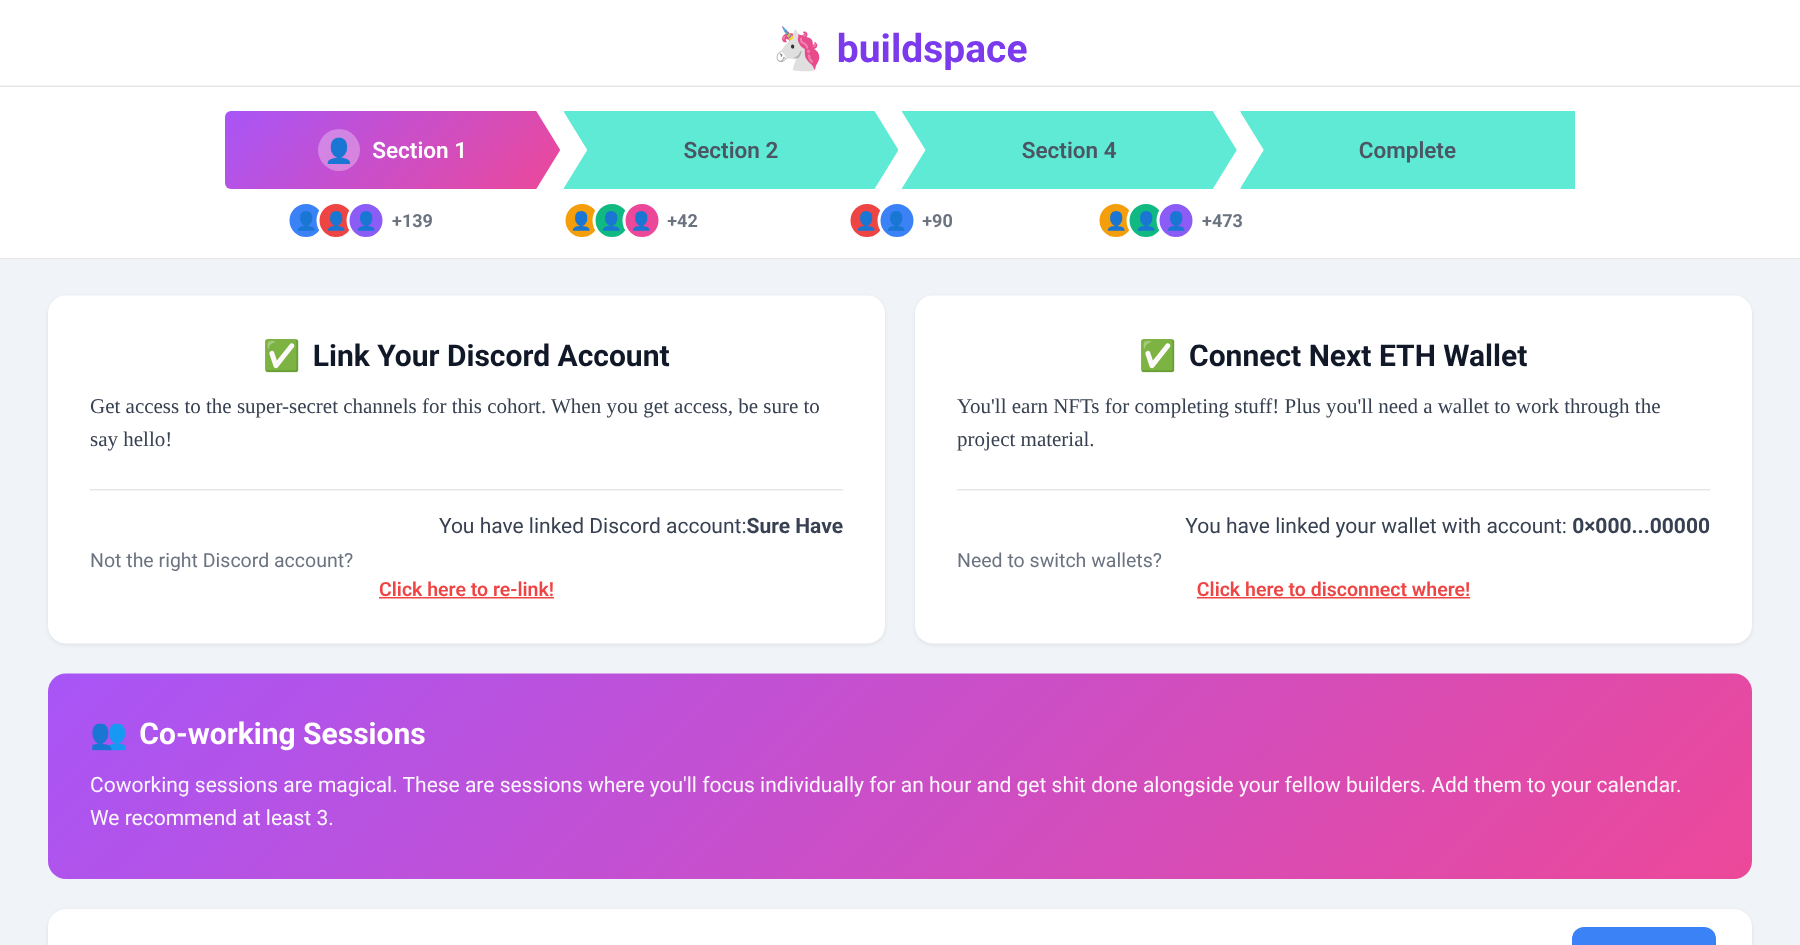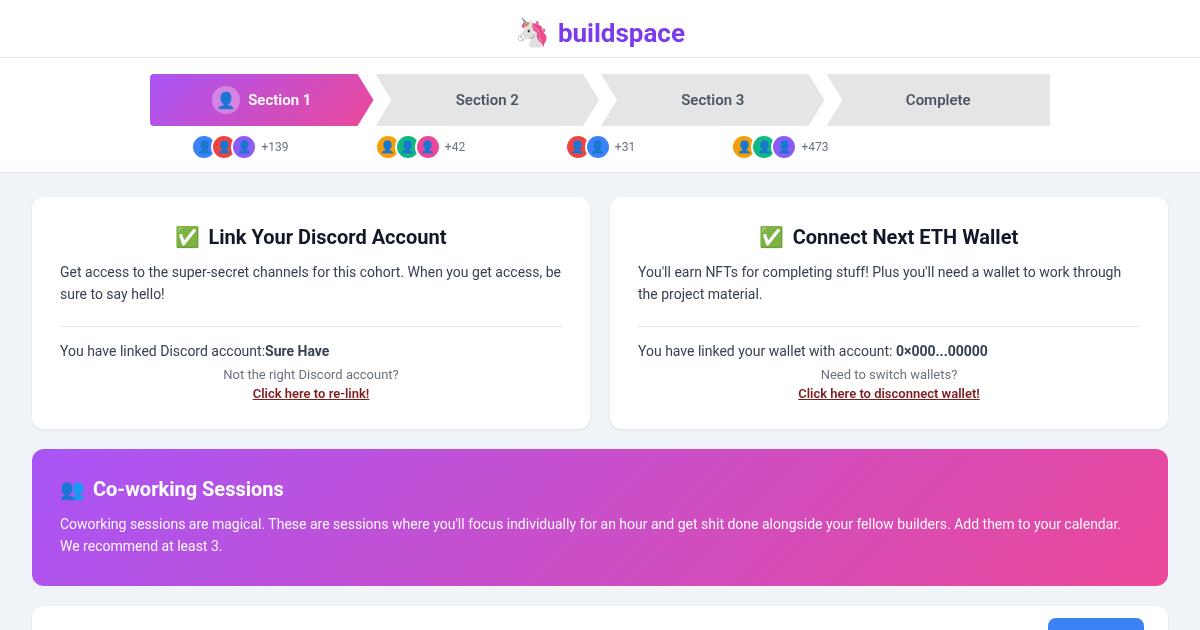--- a/index.html
+++ b/index.html
@@ -46,21 +46,21 @@
     }
     .nav-tab {
       flex: 1;
       display: flex;
       align-items: center;
       justify-content: center;
       padding: 12px 16px;
       font-size: 15px;
       font-weight: 600;
       color: #4b5563;
-      background: #e5e5e5;
+      background: #5eead4;
       cursor: pointer;
       position: relative;
       clip-path: polygon(0 0, calc(100% - 16px) 0, 100% 50%, calc(100% - 16px) 100%, 0 100%, 16px 50%);
       margin-right: 2px;
     }
     .nav-tab:first-child {
       clip-path: polygon(0 0, calc(100% - 16px) 0, 100% 50%, calc(100% - 16px) 100%, 0 100%);
       background: linear-gradient(135deg, #a855f7, #ec4899);
       color: white;
       border-radius: 4px 0 0 4px;
@@ -111,21 +111,21 @@
     }
     .avatar-bubble:first-child { margin-left: 0; }
     .av1 { background: #3b82f6; }
     .av2 { background: #ef4444; }
     .av3 { background: #8b5cf6; }
     .av4 { background: #f59e0b; }
     .av5 { background: #10b981; }
     .av6 { background: #ec4899; }
     .avatar-count {
       font-size: 12px;
-      font-weight: 400;
+      font-weight: 700;
       color: #6b7280;
       margin-left: 4px;
     }
 
     
     .main-content {
       padding: 24px 32px;
     }
 
     
@@ -149,46 +149,46 @@
       display: flex;
       align-items: center;
       justify-content: center;
       gap: 8px;
     }
     .card-desc {
       font-size: 14px;
       color: #374151;
       line-height: 1.6;
       margin-bottom: 20px;
+      font-family: Liberation Serif, serif;
     }
     .card-divider {
       border: none;
       border-top: 1px solid #e5e7eb;
       margin: 16px 0;
     }
     .card-status {
-      text-align: left;
+      text-align: right;
       font-size: 14px;
       color: #374151;
       margin-bottom: 8px;
     }
     .card-status strong {
       font-weight: 700;
     }
     .card-hint {
-      text-align: center;
       font-size: 13px;
       color: #6b7280;
       margin-bottom: 4px;
     }
     .card-link {
       display: block;
       text-align: center;
       font-size: 13px;
-      color: #7f1d1d;
+      color: #ef4444;
       font-weight: 600;
       text-decoration: underline;
       cursor: pointer;
     }
 
     
     .coworking-card {
       background: linear-gradient(135deg, #a855f7 0%, #ec4899 100%);
       border-radius: 12px;
       padding: 28px;
@@ -248,21 +248,21 @@
     <div class="nav-tab" style="background: linear-gradient(135deg, #a855f7, #ec4899); color: white; clip-path: polygon(0 0, calc(100% - 16px) 0, 100% 50%, calc(100% - 16px) 100%, 0 100%);">
       <div class="nav-tab-avatar" style="background: rgba(255,255,255,0.3); font-size:16px;">👤</div>
       <span>Section 1</span>
     </div>
 
     <div class="nav-tab">
       <span>Section 2</span>
     </div>
 
     <div class="nav-tab">
-      <span>Section 3</span>
+      <span>Section 4</span>
     </div>
 
 
     <div class="nav-tab" style="clip-path: polygon(0 0, 100% 0, 100% 100%, 0 100%, 16px 50%); justify-content: center;">
       <span>Complete</span>
     </div>
 
   </div>
 
   <div class="avatar-groups">
@@ -277,21 +277,21 @@
     <div class="avatar-group">
       <span class="avatar-bubble av4">👤</span>
       <span class="avatar-bubble av5">👤</span>
       <span class="avatar-bubble av6">👤</span>
       <span class="avatar-count">+42</span>
     </div>
 
     <div class="avatar-group">
       <span class="avatar-bubble av2">👤</span>
       <span class="avatar-bubble av1">👤</span>
-      <span class="avatar-count">+31</span>
+      <span class="avatar-count">+90</span>
     </div>
 
     <div class="avatar-group">
       <span class="avatar-bubble av4">👤</span>
       <span class="avatar-bubble av5">👤</span>
       <span class="avatar-bubble av3">👤</span>
       <span class="avatar-count">+473</span>
     </div>
 
     <div class="avatar-group">
@@ -322,21 +322,21 @@
       <div class="card-title">
         <span>✅</span>
         <span>Connect Next ETH Wallet</span>
       </div>
       <p class="card-desc">You'll earn NFTs for completing stuff! Plus you'll need a wallet to work through the project material.</p>
       <hr class="card-divider">
       <p class="card-status">
         <span>You have linked your wallet with account: </span><strong>0×000...00000</strong>
       </p>
       <p class="card-hint">Need to switch wallets?</p>
-      <a class="card-link">Click here to disconnect wallet!</a>
+      <a class="card-link">Click here to disconnect where!</a>
     </div>
 
   </div>
 
   <div class="coworking-card">
     <div class="coworking-title">
       <span>👥</span>
       <span>Co-working Sessions</span>
     </div>
     <p class="coworking-desc">Coworking sessions are magical. These are sessions where you'll focus individually for an hour and get shit done alongside your fellow builders. Add them to your calendar. We recommend at least 3.</p>

